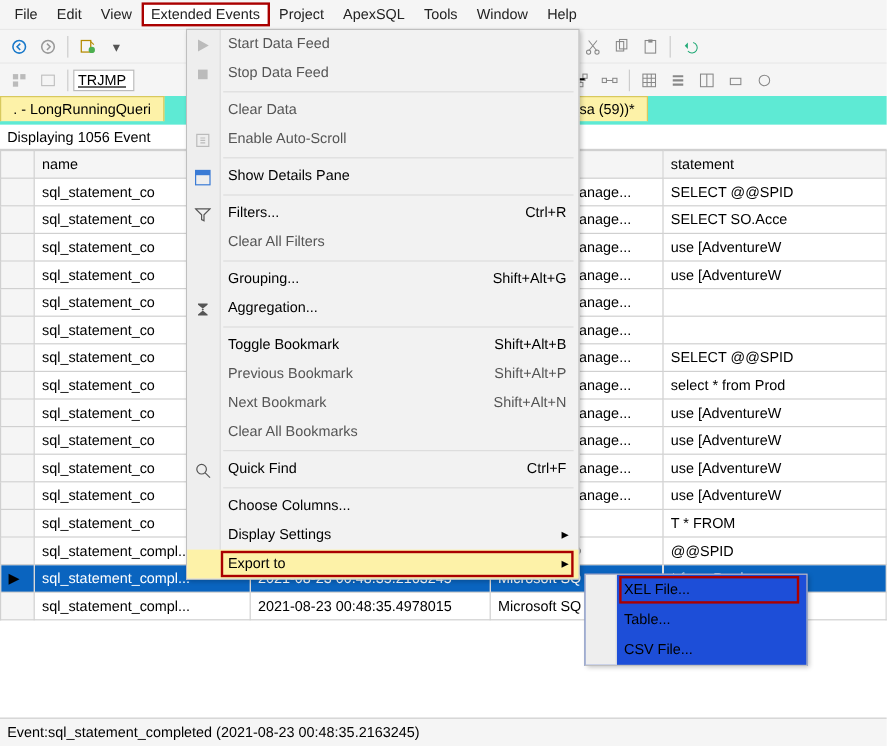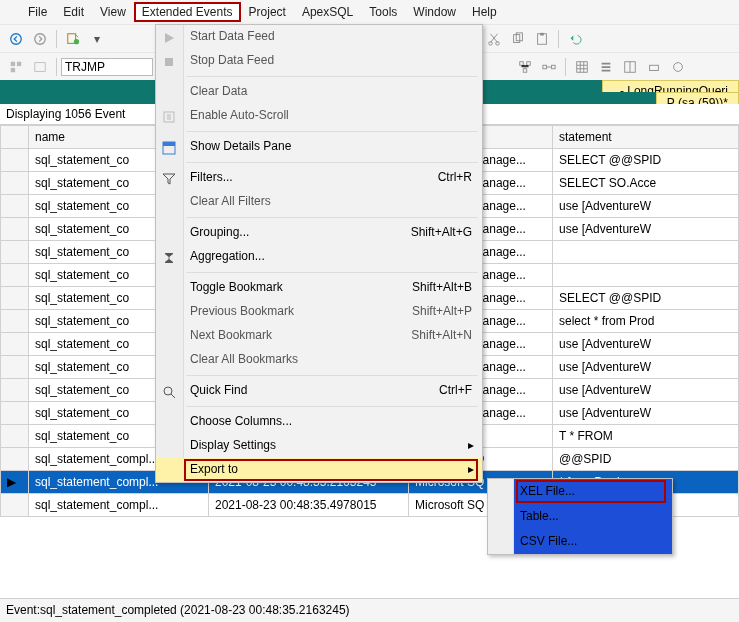--- a/index.html
+++ b/index.html
@@ -1,24 +1,24 @@
 <!DOCTYPE html>
 <html><head>
 <meta charset="utf-8">
 <style>
   * { box-sizing: border-box; margin: 0; padding: 0; font-family: "Segoe UI", Tahoma, sans-serif; font-size: 12px; }
   body { background: #fff; width: 739px; height: 622px; overflow: hidden; color: #000; position: relative; }
-  .menubar { display: flex; align-items: center; background: #f5f5f5; height: 24px; padding: 0 20px; }
+  .menubar { display: flex; align-items: center; background: #f5f5f5; height: 24px; padding: 0 4px; }
   .menubar .mitem { padding: 3px 8px; color: #222; }
   .menubar .mitem.hot { background: #fff; border: 2px solid #a00; padding: 1px 6px; text-align: right; }
   .toolbar { display: flex; align-items: center; background: #f5f5f5; height: 28px; padding: 0 4px; border-top: 1px solid #e8e8e8; }
   .toolbar .tb { width: 24px; height: 22px; display: inline-flex; align-items: center; justify-content: center; color: #555; border-radius: 2px; }
   .toolbar .tb svg { width: 14px; height: 14px; }
   .toolbar .sep { width: 1px; height: 18px; background: #ccc; margin: 0 4px; }
-  .tabbar { display: flex; background: #0f766e; height: 24px; align-items: flex-end; flex-direction: column; }
+  .tabbar { display: flex; background: #5eead4; height: 24px; align-items: flex-start; }
   .tab { background: #fdf2a8; padding: 3px 10px; border: 1px solid #d8c95e; border-bottom: none; max-width: 300px; white-space: nowrap; overflow: hidden; }
   .statusbar { background: #f5f5f5; border-top: 1px solid #d0d0d0; padding: 4px 6px; font-size: 12px; position: absolute; bottom: 0; left: 0; right: 0; height: 24px; }
   .filterline { padding: 3px 6px; border-bottom: 1px solid #d0d0d0; background: #fff; }
   .grid-wrap { position: relative; }
   table.grid { border-collapse: collapse; width: 100%; table-layout: fixed; }
   table.grid th, table.grid td { border: 1px solid #d0d0d0; padding: 4px 6px; text-align: left; white-space: nowrap; overflow: hidden; font-size: 12px; height: 20px; }
   table.grid th { background: #f5f5f5; font-weight: normal; }
   table.grid tr.selected td { background: #0a64bf; color: #fff; }
   .rowhdr { width: 28px; background: #f5f5f5; }
   .rowhdr.sel { background: #f5f5f5; color:#000; }
@@ -120,21 +120,21 @@
         <rect x="9" y="2" width="5" height="5" fill="#bbb"></rect>
         <rect x="2" y="9" width="5" height="5" fill="#bbb"></rect>
       </svg>
     </span>
   <span class="tb">
       <svg viewBox="0 0 16 16">
         <rect x="2" y="3" width="12" height="10" fill="none" stroke="#bbb"></rect>
       </svg>
     </span>
   <span class="sep"></span>
-  <input type="text" style="width: 92px; border: 1px solid rgb(187, 187, 187); padding: 1px 3px; font-size: 12px;" value="TRJMP">
+  <input type="text" style="width: 51px; border: 1px solid rgb(187, 187, 187); padding: 1px 3px; font-size: 12px; text-decoration: underline;" value="TRJMP">
   <div style="width:360px"></div>
   <span class="tb">
       <svg viewBox="0 0 16 16">
         <rect x="2" y="2" width="4" height="4" fill="none" stroke="#888"></rect>
         <rect x="10" y="2" width="4" height="4" fill="none" stroke="#888"></rect>
         <rect x="6" y="10" width="4" height="4" fill="none" stroke="#888"></rect>
         <path d="M4 6v2h8V6M8 8v2" stroke="#888"></path>
       </svg>
     </span>
   <span class="tb">

